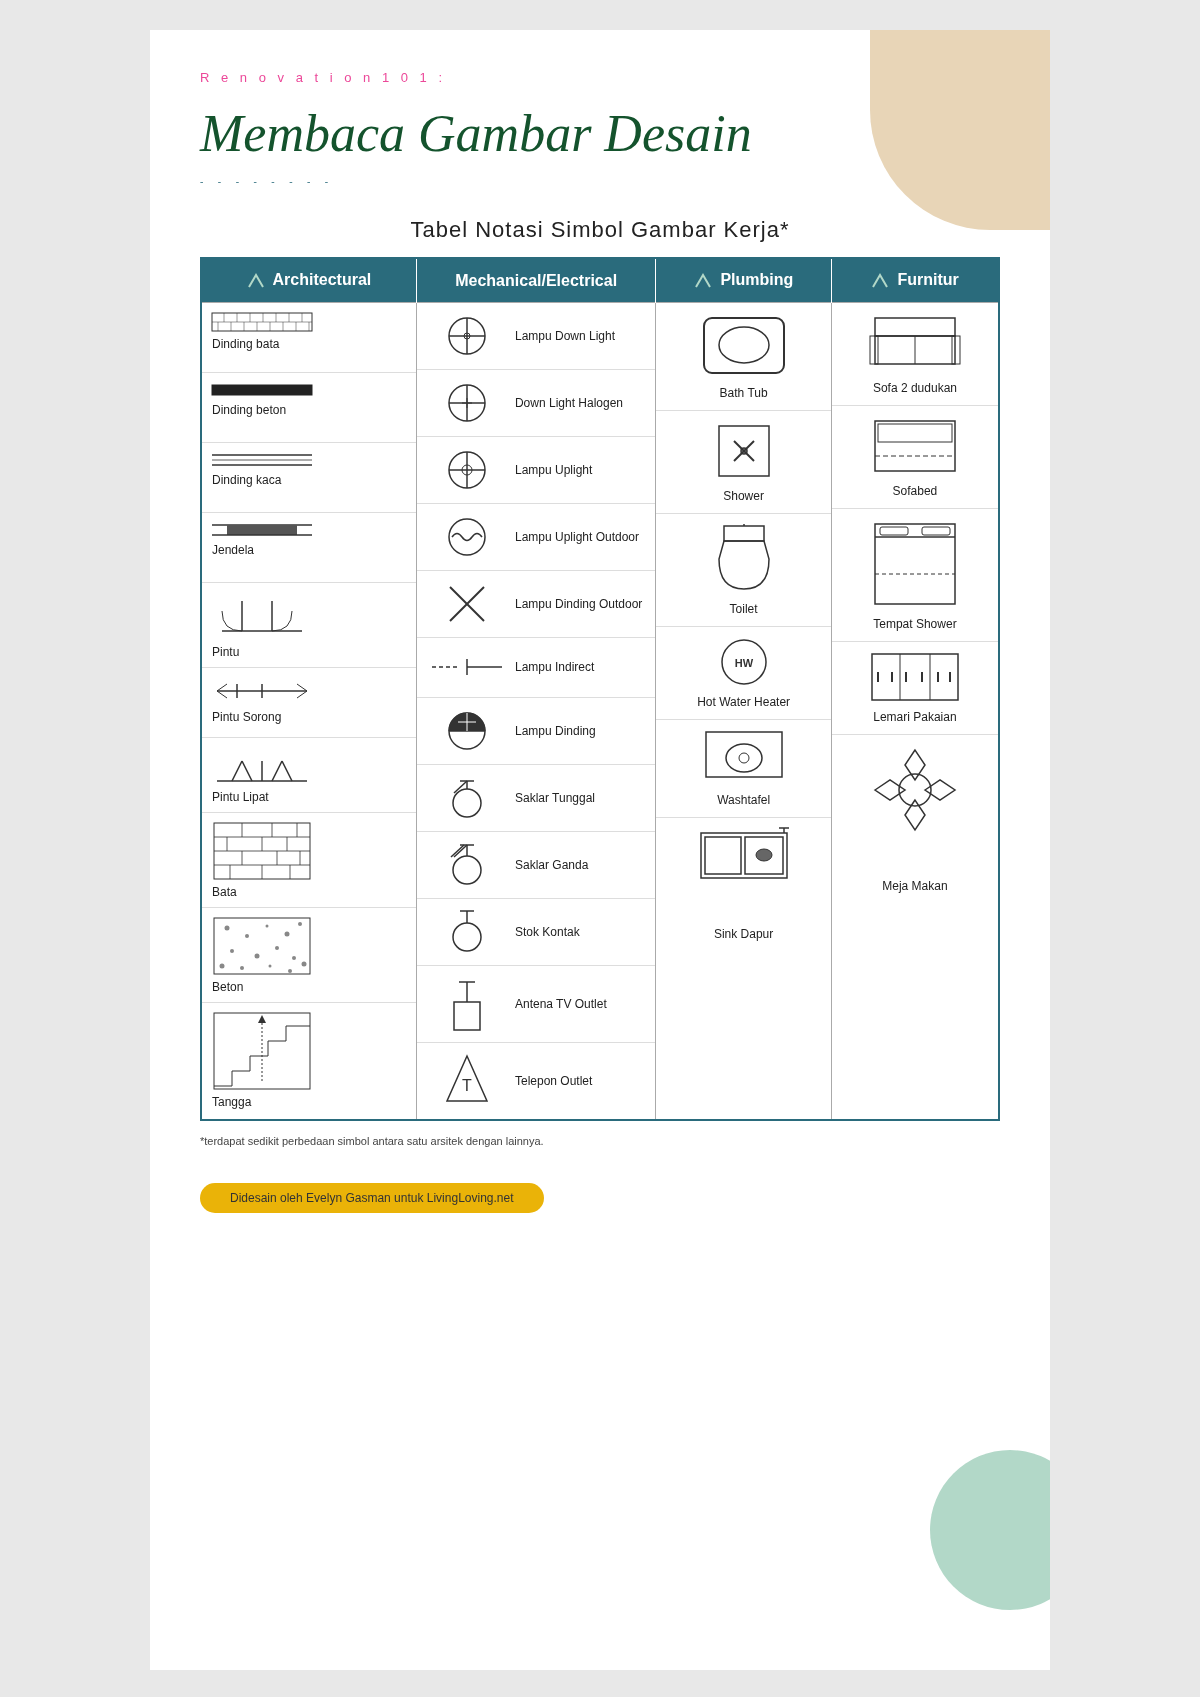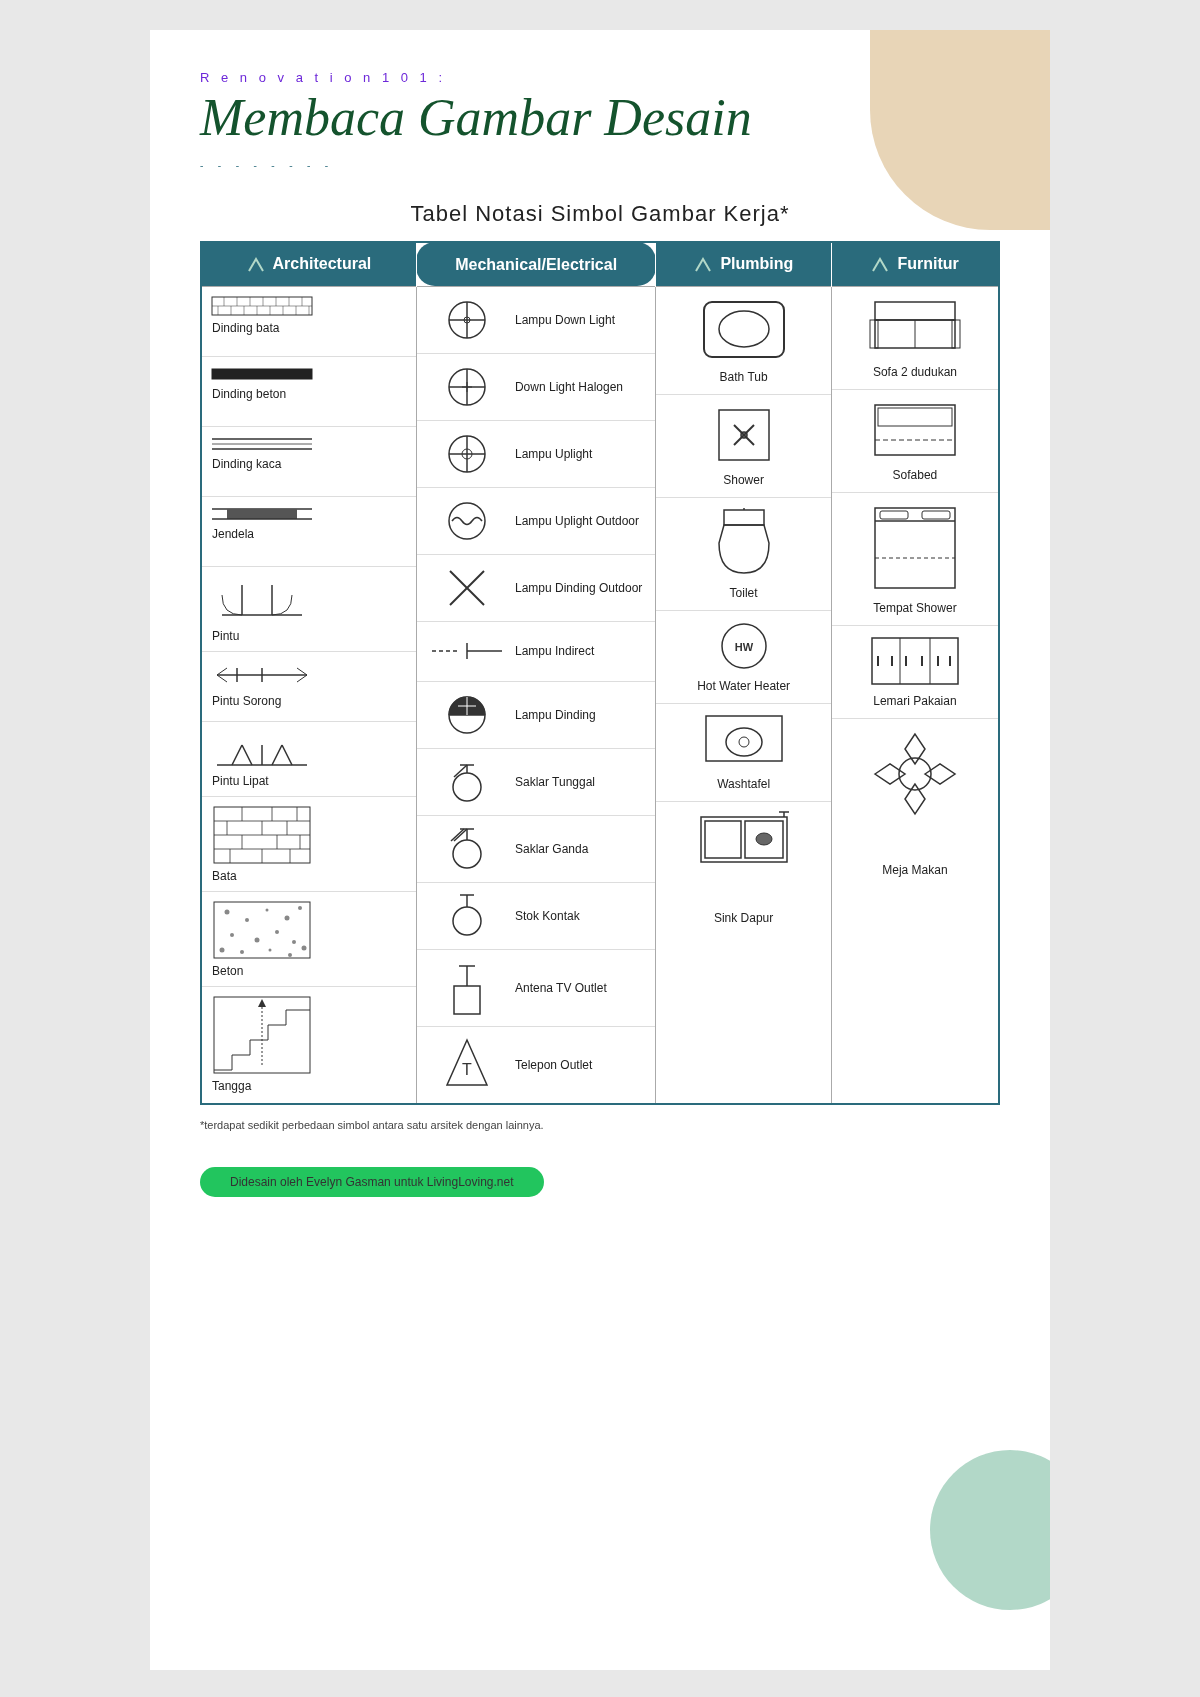--- a/index.html
+++ b/index.html
@@ -37,23 +37,23 @@
       background: #b2d8c8;
       border-radius: 50%;
       z-index: 0;
     }
     .content { position: relative; z-index: 1; }
     
     .header { margin-bottom: 20px; }
     .header-subtitle {
       font-family: 'Arial', sans-serif;
       letter-spacing: 4px;
-      color: #6d28d9;
+      color: #ec4899;
       font-size: 13px;
-      margin-bottom: 4px;
+      margin-bottom: 20px;
     }
     .header-title {
       font-family: 'Georgia', cursive;
       color: #14532d;
       font-size: 52px;
       font-style: italic;
       line-height: 1.1;
       font-weight: normal;
     }
     .header-dots {
@@ -88,21 +88,21 @@
       border-right: 1px solid #fff;
       vertical-align: middle;
     }
     .main-table th:last-child { border-right: none; }
     .main-table td {
       border: 1px solid #aaa;
       padding: 0;
       vertical-align: top;
     }
     .col-arch { width: 27%; }
-    .col-mech { width: 30%; border-radius: 19px; }
+    .col-mech { width: 30%; }
     .col-plumb { width: 22%; }
     .col-furn { width: 21%; }
 
     
     .cell-item {
       display: flex;
       align-items: center;
       padding: 8px 10px;
       border-bottom: 1px solid #ddd;
       min-height: 60px;
@@ -168,21 +168,21 @@
 
     
     .footer-note {
       margin-top: 14px;
       font-family: 'Arial', sans-serif;
       font-size: 11px;
       color: #444;
     }
     .footer-credit {
       margin-top: 16px;
-      background: #22c55e;
+      background: #eab308;
       display: inline-block;
       padding: 8px 30px;
       border-radius: 20px;
       font-family: 'Arial', sans-serif;
       font-size: 12px;
       color: #333;
     }
   </style>
 </head>
 <body>

